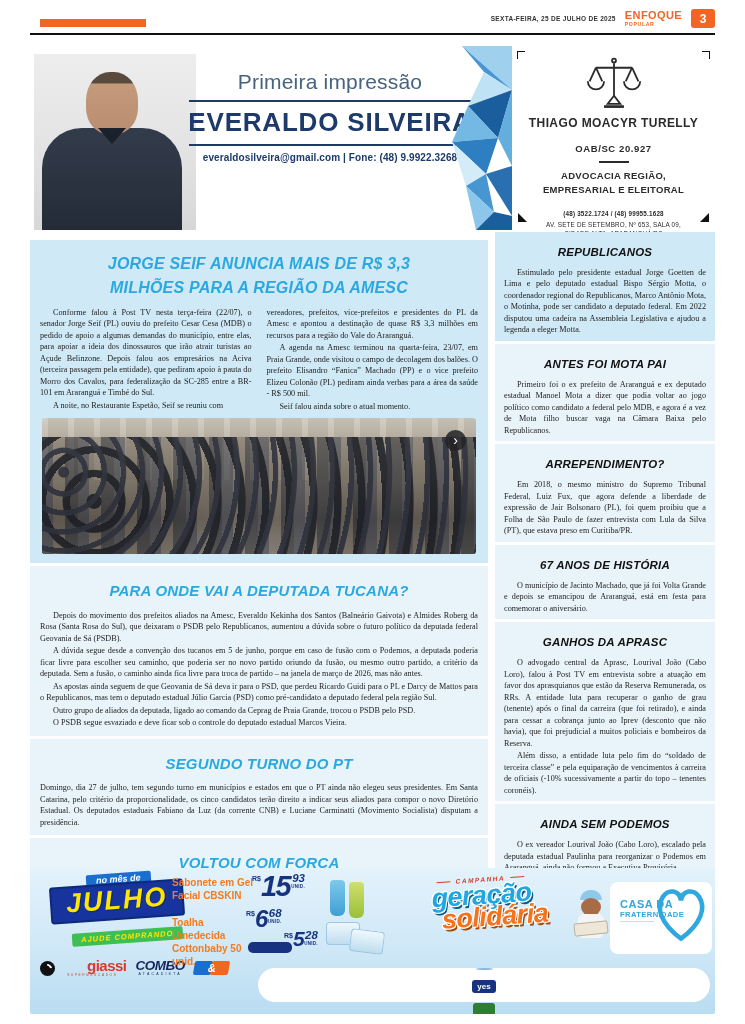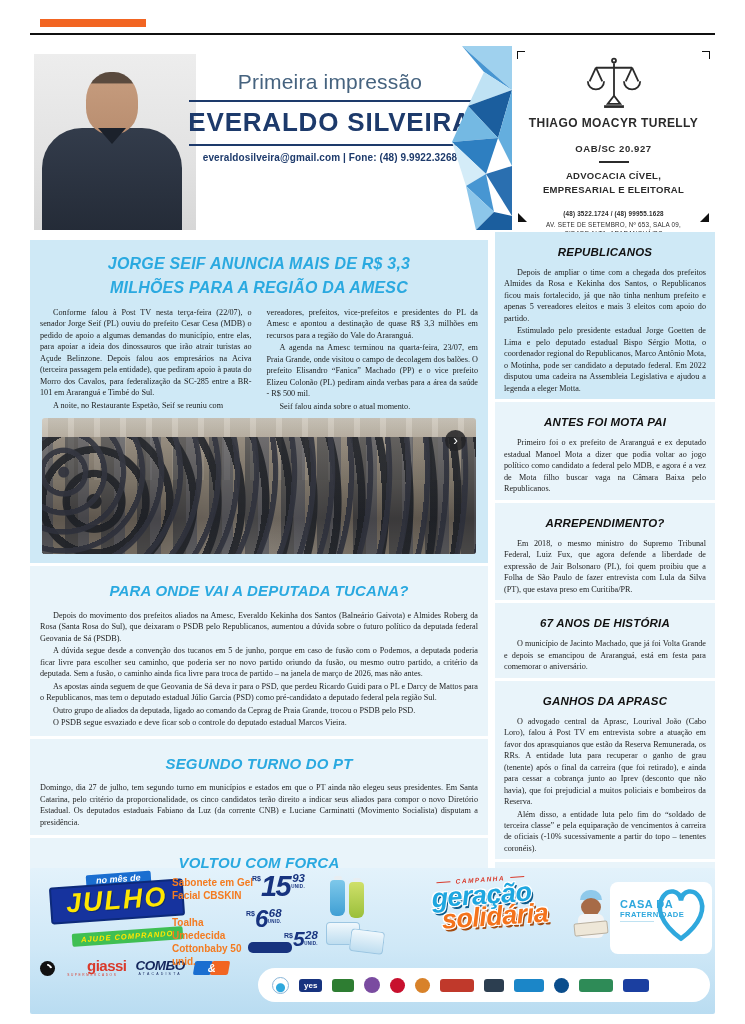--- a/index.html
+++ b/index.html
@@ -158,32 +158,40 @@
   .m-body{width:26px;height:24px;background:#f4f4f4;border-radius:6px;margin:-2px auto 0;}
   .m-sign{width:32px;height:11px;background:#eee7d8;border:1px solid #b9b0a0;border-radius:2px;
      margin:-16px auto 0;transform:rotate(-6deg);}
   .charity{position:absolute;left:580px;top:14px;width:102px;height:72px;background:#fff;
      border-radius:8px;padding:8px 6px 0 10px;box-sizing:border-box;}
   .charity-heart{position:absolute;right:2px;top:2px;}
   .charity-l1{color:#2fa8dd;font-weight:700;font-size:11px;letter-spacing:.5px;margin-top:8px;}
   .charity-l2{color:#2fa8dd;font-weight:700;font-size:7.6px;letter-spacing:.4px;}
   .charity-rule{width:34px;height:1px;background:#bfe2f2;margin-top:2px;}
   .sponsor-strip{position:absolute;left:228px;top:100px;width:452px;height:34px;background:#fff;
-     border-radius:17px;display:flex;align-items:center;gap:10px;padding:0 14px;box-sizing:border-box;}
+     border-radius:17px;display:flex;align-items:center;gap:10px;padding:0 14px;box-sizing:border-box;flex-direction:column;}
   .chip{height:13px;border-radius:3px;flex:0 0 auto;}
   .chip-round{width:17px;height:17px;border-radius:50%;border:1.5px solid #8ab6d8;box-sizing:border-box;
      background:radial-gradient(circle at 50% 65%,#2fa8dd 0 4px,transparent 5px);}
   .chip-yes{background:#17337f;color:#fff;font-weight:800;font-size:8px;line-height:13px;padding:0 5px;}
 </style>
 </head>
 <body>
 
 <div class="page">
 
   <div class="masthead-bar"></div>
+  <div class="header-right">
+    <span class="header-date">SEXTA-FEIRA, 25 DE JULHO DE 2025</span>
+    <span class="brand">
+      <span class="brand-top">ENFOQUE</span>
+      <span class="brand-bottom">POPULAR</span>
+    </span>
+    <span class="page-num">3</span>
+  </div>
   <div class="header-rule"></div>
 
   <div class="banner">
     <div class="columnist-photo">
       <div class="c-shirt"></div>
       <div class="c-head"></div>
       <div class="c-collar"></div>
     </div>
     <div class="banner-text">
       <div class="banner-section">Primeira impressão</div>
@@ -223,21 +231,21 @@
       <line x1="52" y1="13" x2="45" y2="28"></line>
         <line x1="52" y1="13" x2="59" y2="28"></line>
       <path d="M43,28 a9,9 0 0,0 18,0"></path>
       <path d="M32,44 L25,53 H39 Z"></path>
       <line x1="21" y1="56" x2="43" y2="56" stroke-width="3"></line>
     </svg>
     <div class="lawyer-name">THIAGO MOACYR TURELLY</div>
     <div class="lawyer-oab">OAB/SC 20.927</div>
     <div class="lawyer-div"></div>
     <div class="lawyer-services">
-      <div>ADVOCACIA CÍVEL,</div>
+      <div>ADVOCACIA REGIÃO,</div>
       <div>EMPRESARIAL E ELEITORAL</div>
     </div>
     <div class="lawyer-phones">(48) 3522.1724 / (48) 99955.1628</div>
     <div class="lawyer-addr">
       <div>AV. SETE DE SETEMBRO, Nº 653, SALA 09,</div>
       <div>CIDADE ALTA, ARARANGUÁ/SC</div>
       <div class="lawyer-addr-small">(AO LADO DO CENTER SHOPPING)</div>
     </div>
   </div>
 
@@ -286,21 +294,20 @@
         <p>A deputada federal Júlia Zanatta (PL), que estava em licença maternidade por 4 meses, volta com tudo. Partiu pra cima de Hugo Motta (Republicanos) por não deixar funcionar – de fora do país - 2 comissões da Câmara dos Deputados que queriam fazer uma espécie de desagravo ao ex presidente Bolsonaro (PL). Ele que cumpre medidas cautelares impostas pelo ministro Alexandre de Moraes e referendada na Turma por 4 x 1.</p>
       </div>
     </section>
   </div>
 
   <div class="right-panel">
 
     <section class="block bg-blue">
       <h3 class="side-title">REPUBLICANOS</h3>
       <div class="body-copy">
-        <p class="indent">Depois de ampliar o time com a chegada dos prefeitos Almides da Rosa e Kekinha dos Santos, o Republicanos ficou mais fortalecido, já que não tinha nenhum prefeito e apenas 5 vereadores eleitos e mais 3 eleitos com apoio do partido.</p>
         <p class="indent">Estimulado pelo presidente estadual Jorge Goetten de Lima e pelo deputado estadual Bispo Sérgio Motta, o coordenador regional do Republicanos, Marco Antônio Mota, o Motinha, pode ser candidato a deputado federal. Em 2022 disputou uma cadeira na Assembleia Legislativa e ajudou a legenda a eleger Motta.</p>
       </div>
     </section>
 
     <section class="block bg-pale">
       <h3 class="side-title">ANTES FOI MOTA PAI</h3>
       <div class="body-copy">
         <p class="indent">Primeiro foi o ex prefeito de Araranguá e ex deputado estadual Manoel Mota a dizer que podia voltar ao jogo político como candidato a federal pelo MDB, e agora é a vez de Mota filho buscar vaga na Câmara Baixa pelo Republicanos.</p>
       </div>
     </section>

